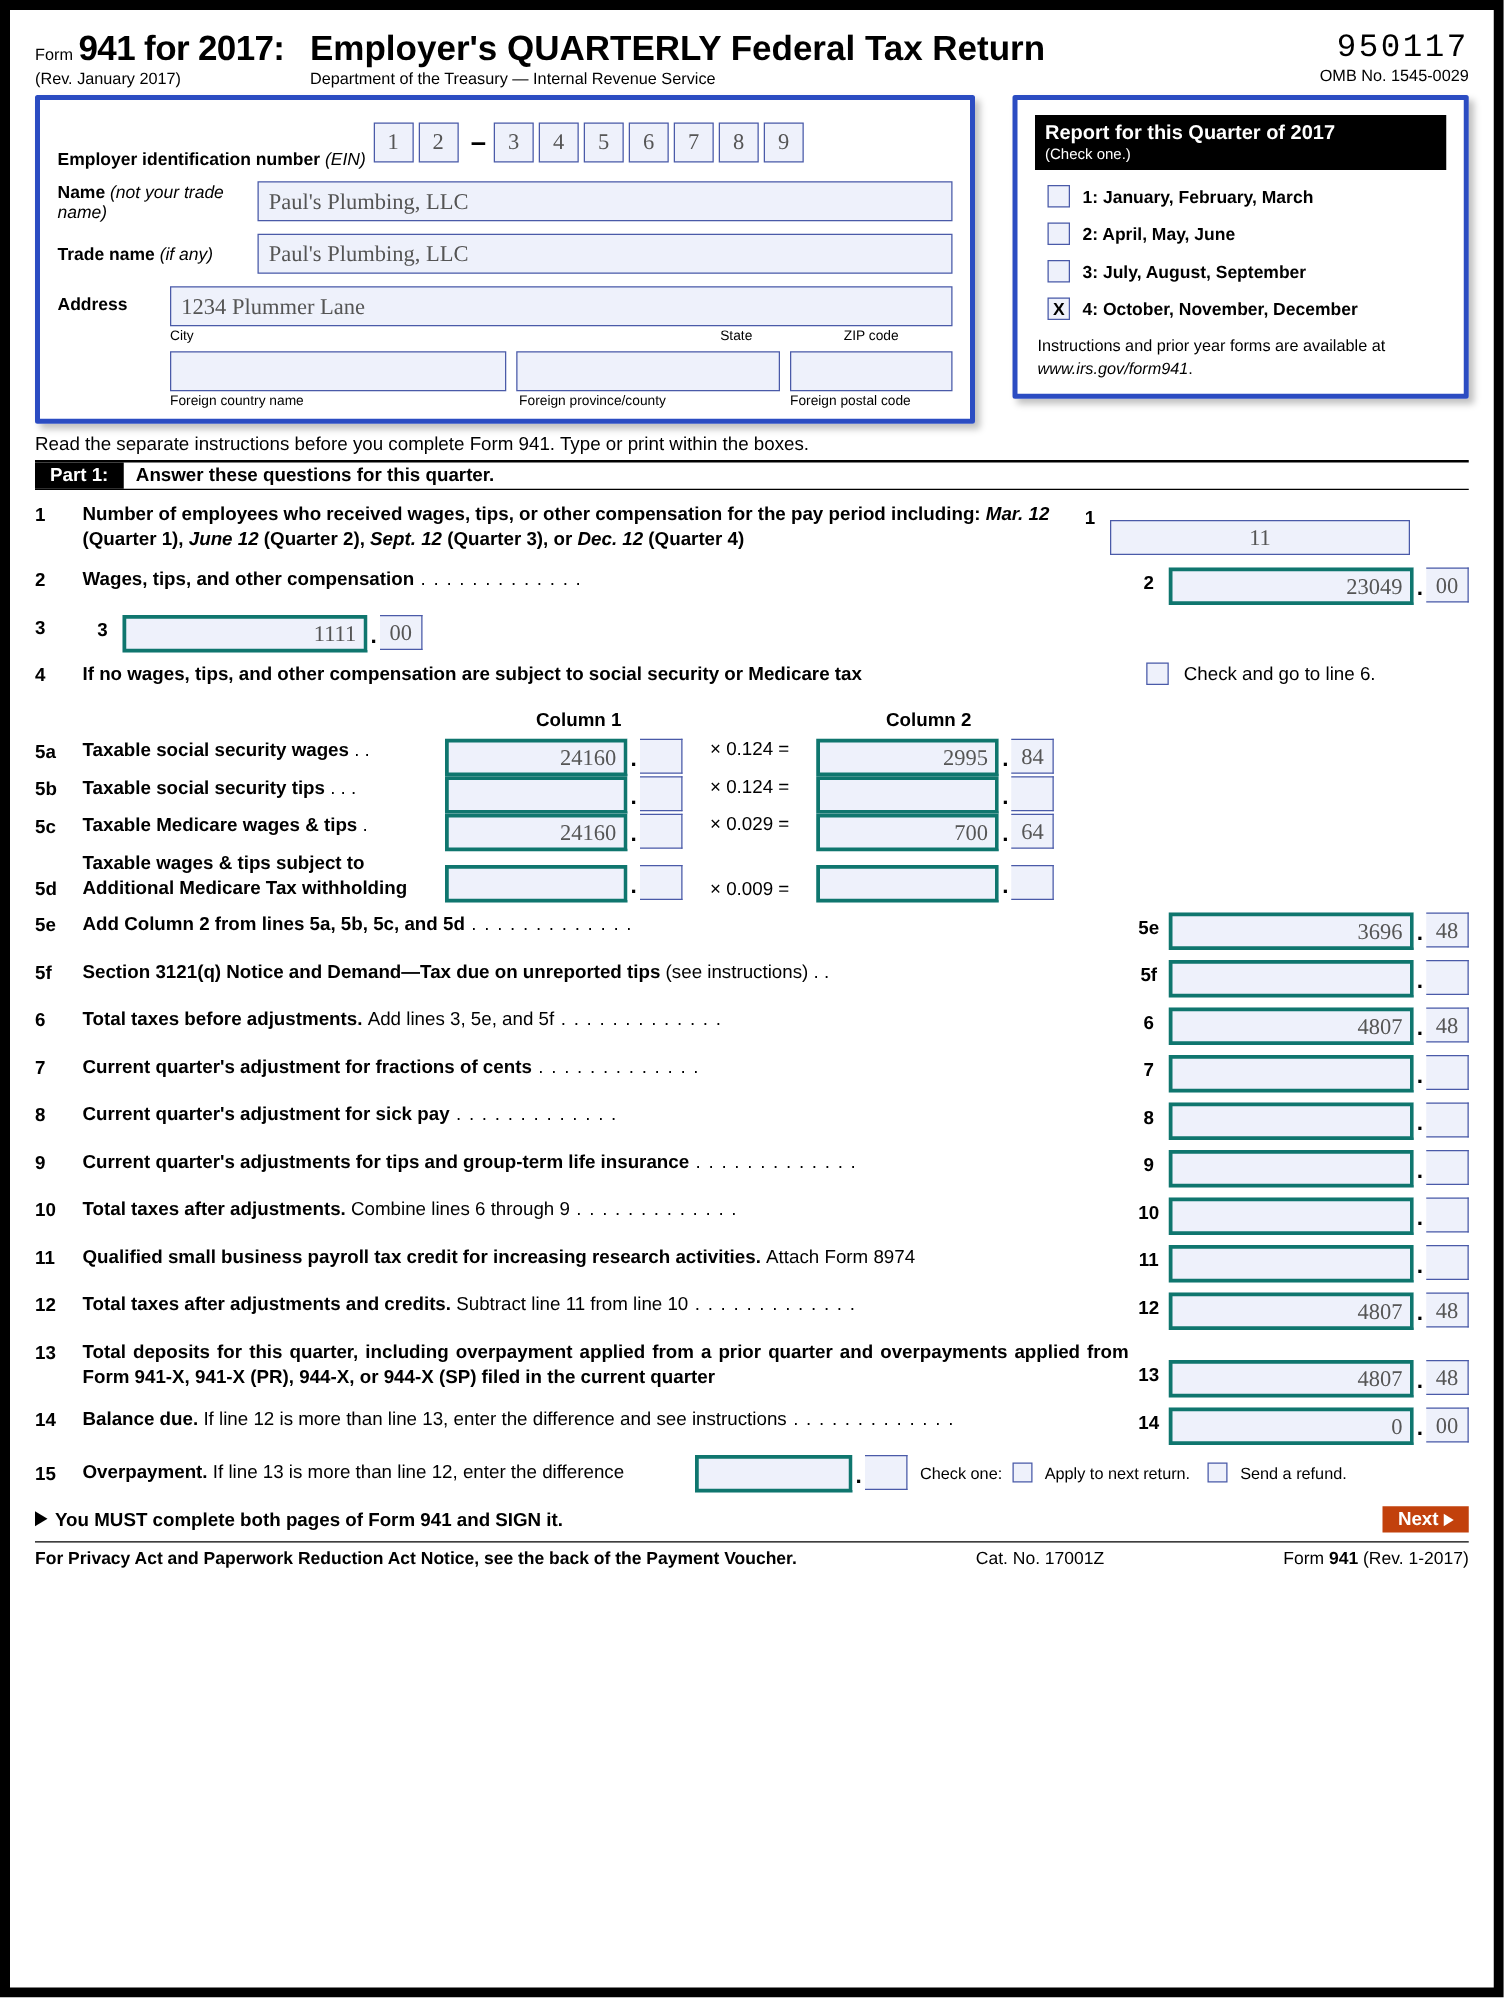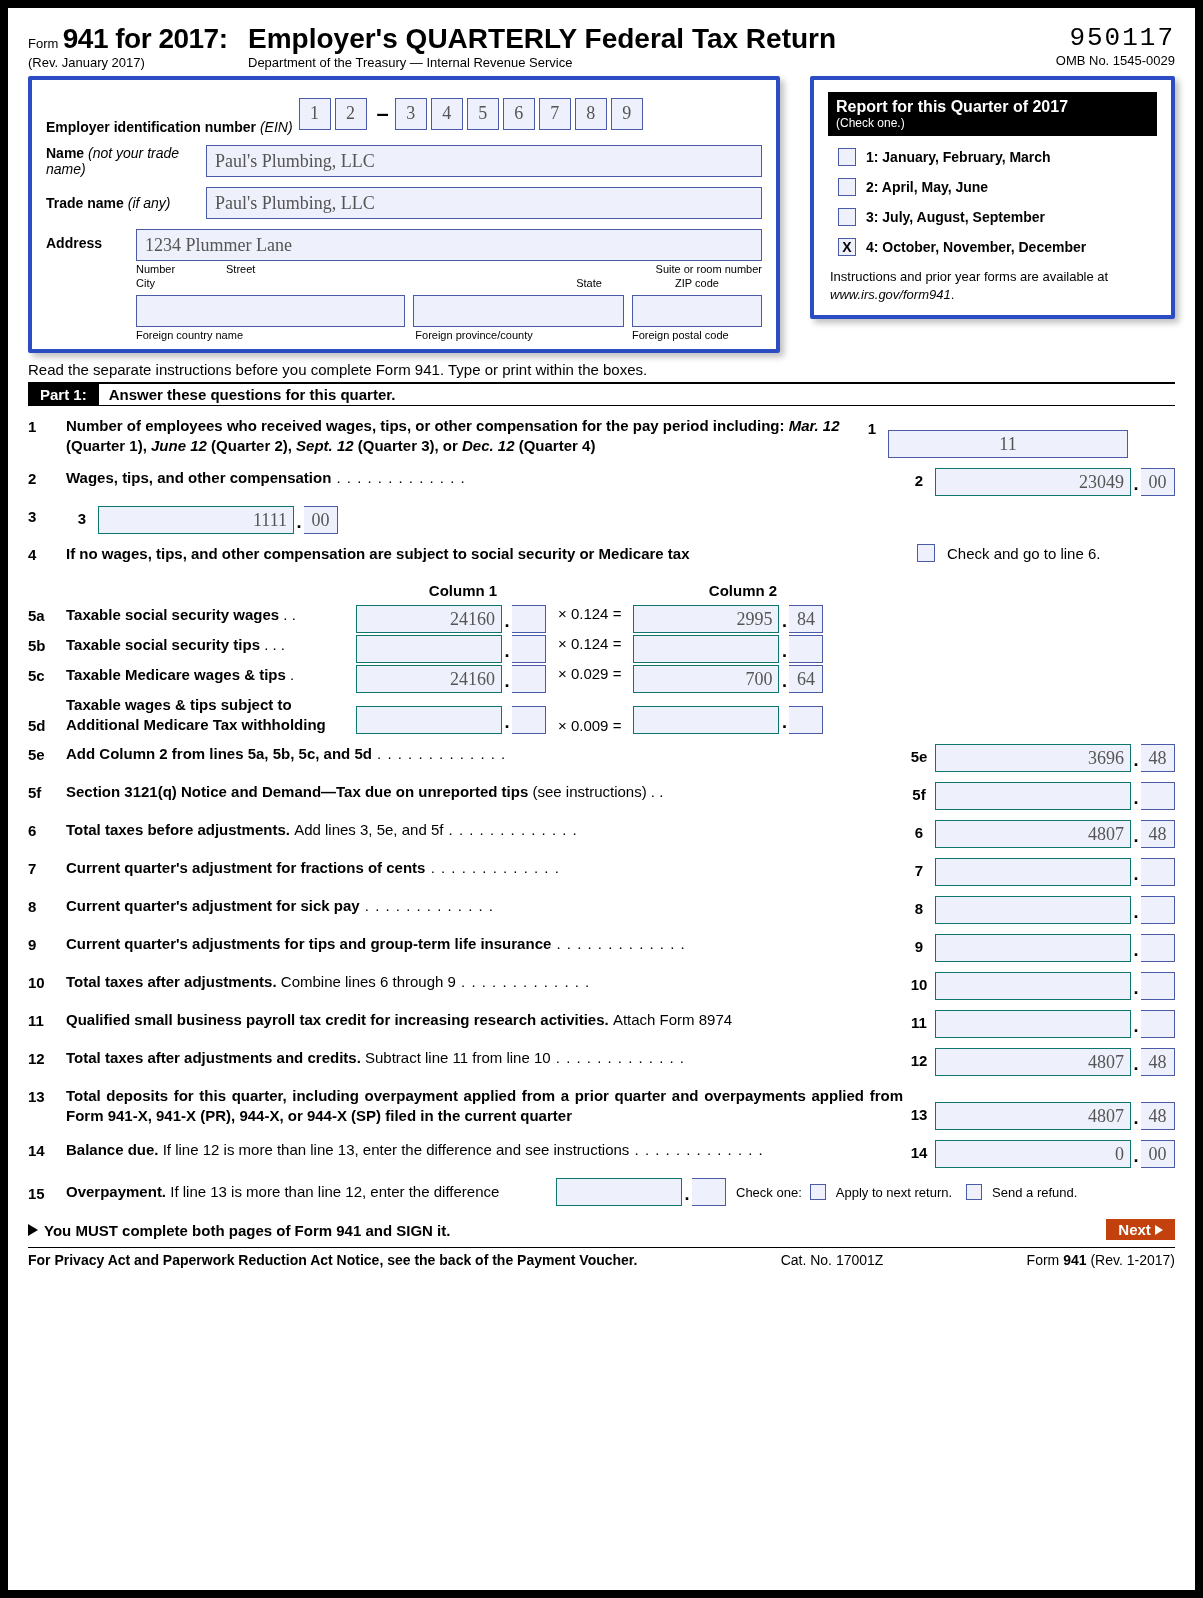--- a/index.html
+++ b/index.html
@@ -38,25 +38,25 @@
   .part-txt { font-weight:700;font-size:15px;padding:2px 10px;}
   .line { display:flex;align-items:flex-start;margin:10px 0;font-size:15px;min-height:28px;}
   .line .num { width:38px;font-weight:700;padding-top:2px;}
   .line .txt { flex:1;font-weight:700;line-height:1.3;}
   .line .txt .reg { font-weight:400;}
   .line .txt .it { font-style:italic;}
   .dots::after { content:" .   .   .   .   .   .   .   .   .   .   .   .   .";letter-spacing:1px;font-weight:400;}
   .rnum { width:32px;font-weight:700;text-align:center;padding-top:4px;}
   .vbox { height:28px;border:1px solid #4a5aa8;background:#eef1fb;display:flex;align-items:center;justify-content:flex-end;padding:0 6px;font-family:'Times New Roman',serif;font-size:18px;color:#555;}
   .vbox-split { display:flex;height:28px;}
-  .vbox-main { flex:1;border:1px solid #0f766e;background:#eef1fb;display:flex;align-items:center;justify-content:flex-end;padding:12px 6px;font-family:'Times New Roman',serif;font-size:18px;color:#555;}
+  .vbox-main { flex:1;border:3px solid #0f766e;background:#eef1fb;display:flex;align-items:center;justify-content:flex-end;padding:12px 6px;font-family:'Times New Roman',serif;font-size:18px;color:#555;}
   .vbox-dot { width:10px;display:flex;align-items:flex-end;justify-content:center;font-size:18px;font-weight:700;color:#000;padding-bottom:1px;background:#fff;}
   .vbox-cents { width:34px;border:1px solid #4a5aa8;border-left:none;background:#eef1fb;display:flex;align-items:center;justify-content:center;font-family:'Times New Roman',serif;font-size:18px;color:#555;}
   .col-hdr { text-align:center;font-weight:700;font-size:15px;margin-bottom:4px;}
-  .mult { font-size:15px;padding:0 12px;display:flex;align-items:center;}
+  .mult { font-size:15px;padding:0 22px;display:flex;align-items:center;}
   .check-inline { display:flex;align-items:center;font-size:15px;}
   .footer-rule { border-top:1px solid #000;margin-top:4px;}
   .must { font-size:15px;font-weight:700;margin:6px 0 4px 0;}
   .next { background:#c2410c;color:#fff;font-weight:700;padding:2px 12px;font-size:15px;display:inline-flex;align-items:center;}
   .foot { display:flex;justify-content:space-between;font-size:14px;margin-top:4px;}
   .tri { display:inline-block;width:0;height:0;border-top:6px solid transparent;border-bottom:6px solid transparent;border-left:10px solid #000;margin-right:6px;}
 </style>
 </head>
 <body>
 
@@ -97,25 +97,20 @@
         <div class="tbox" style="flex:1;">Paul's Plumbing, LLC</div>
       </div>
       <div class="row">
         <span class="lbl" style="width:160px;"><span>Trade name</span> <span class="it">(if any)</span></span>
         <div class="tbox" style="flex:1;">Paul's Plumbing, LLC</div>
       </div>
       <div style="display:flex;">
         <span class="lbl" style="width:90px;padding-top:6px;">Address</span>
         <div style="flex:1;">
           <div class="tbox">1234 Plummer Lane</div>
-          <div style="display:flex;">
-              <span class="sublbl" style="width:90px;">Number</span>
-              <span class="sublbl" style="flex:1;">Street</span>
-              <span class="sublbl">Suite or room number</span>
-            </div>
           <div style="display:flex;gap:8px;">
               <span class="sublbl" style="flex:1;">City</span>
               <span class="sublbl" style="width:70px;text-align:center;">State</span>
               <span class="sublbl" style="width:130px;text-align:center;">ZIP code</span>
             </div>
           <div style="display:flex;gap:8px;margin-top:6px;">
             <div class="tbox" style="flex:1.3;"></div>
             <div class="tbox" style="flex:1;"></div>
             <div class="tbox" style="width:130px;"></div>
           </div>

